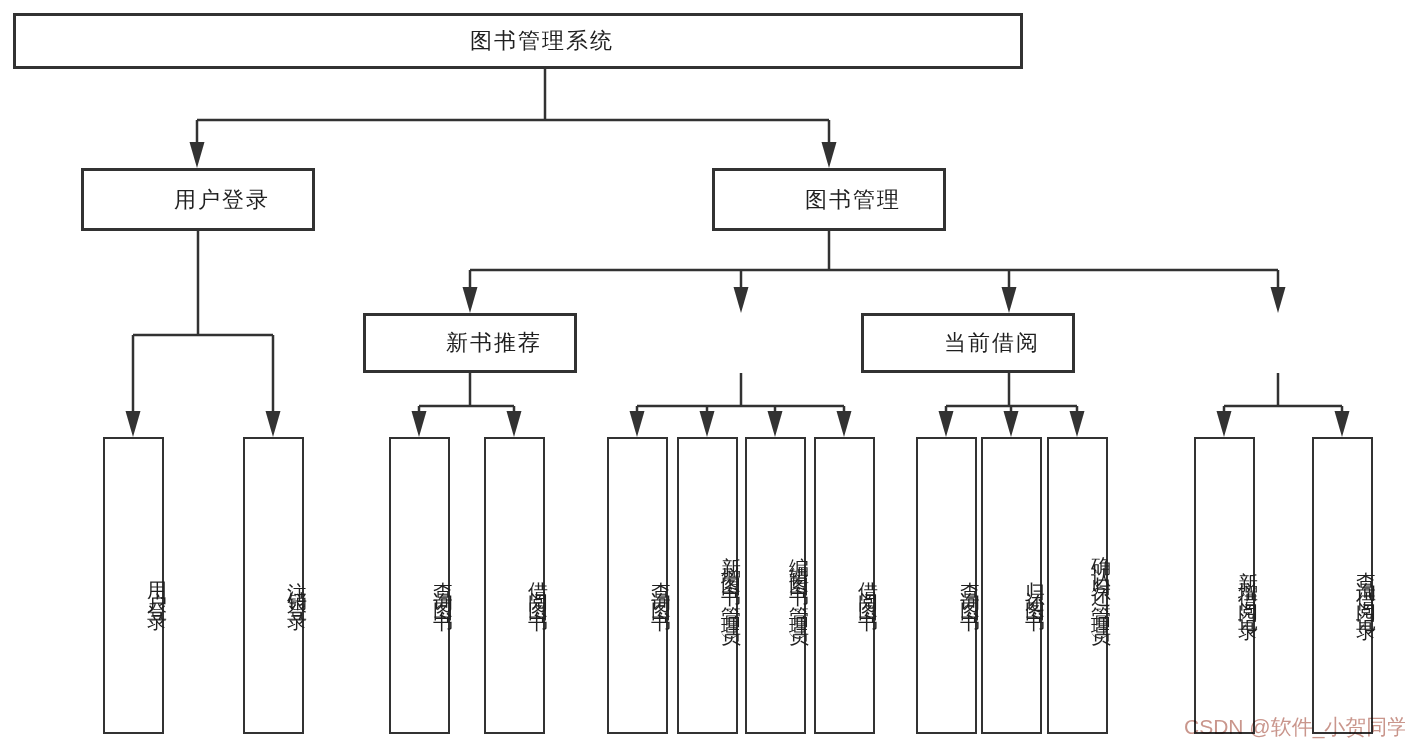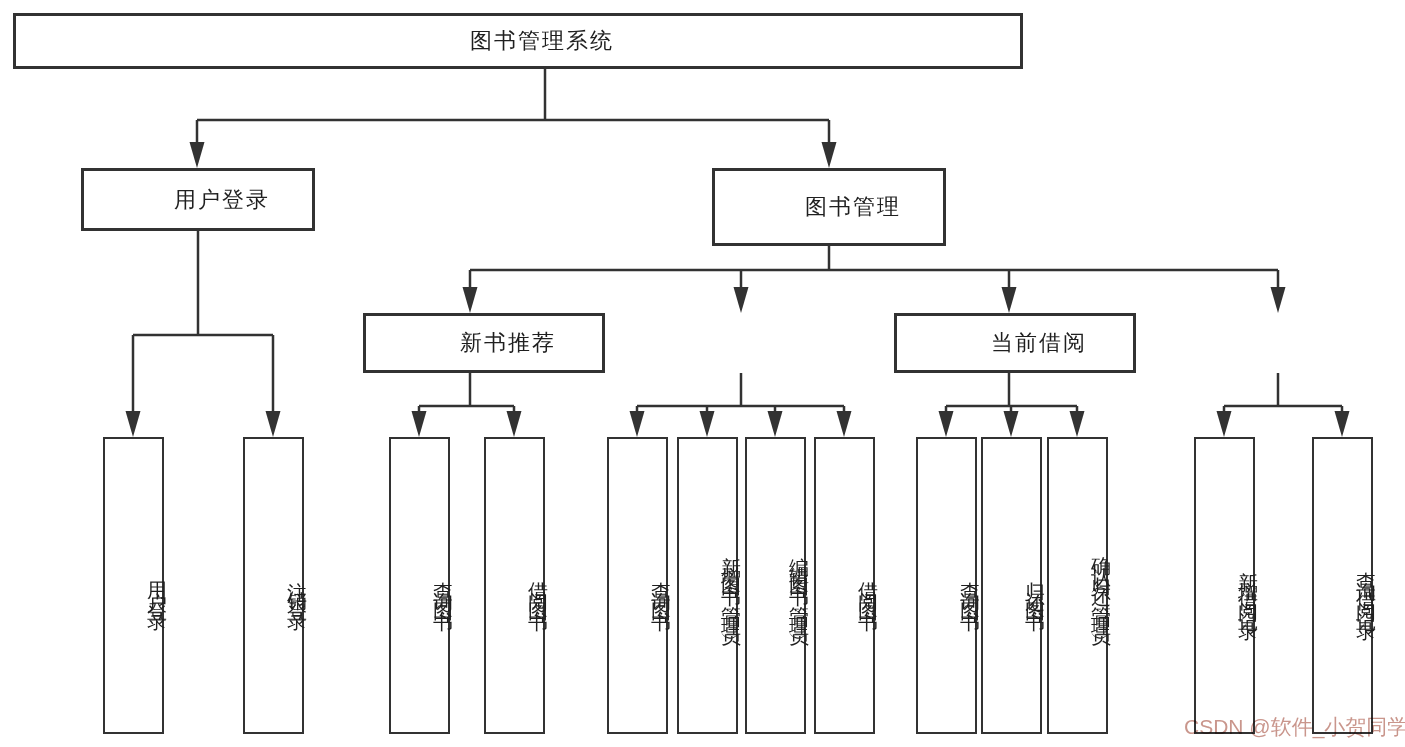--- a/index.html
+++ b/index.html
@@ -34,25 +34,25 @@
     color: #1f1f1f;
     padding-left: 48px;
   }
   .hlabel {
     font-size: 22px;
     letter-spacing: 2px;
     white-space: nowrap;
   }
   .root-box   { left: 13px;  top: 13px;  width: 1010px; height: 56px; }
   .l2-user    { left: 81px;  top: 168px; width: 234px;  height: 63px; }
-  .l2-book    { left: 712px; top: 168px; width: 234px;  height: 78px; }
-  .l3         { top: 313px; width: 242px; height: 60px; align-items: center; }
+  .l2-book    { left: 712px; top: 168px; width: 234px;  height: 63px; }
+  .l3         { top: 313px; width: 214px; height: 60px; align-items: center; }
   .l3-new     { left: 363px; }
   .l3-borrow  { left: 634px; }
-  .l3-current { left: 894px; }
+  .l3-current { left: 861px; }
   .l3-record  { left: 1171px; }
   .leaf {
     top: 437px;
     width: 61px;
     height: 297px;
     border-width: 2.5px;
     writing-mode: vertical-rl;
     text-orientation: mixed;
   }
   .vlabel {

